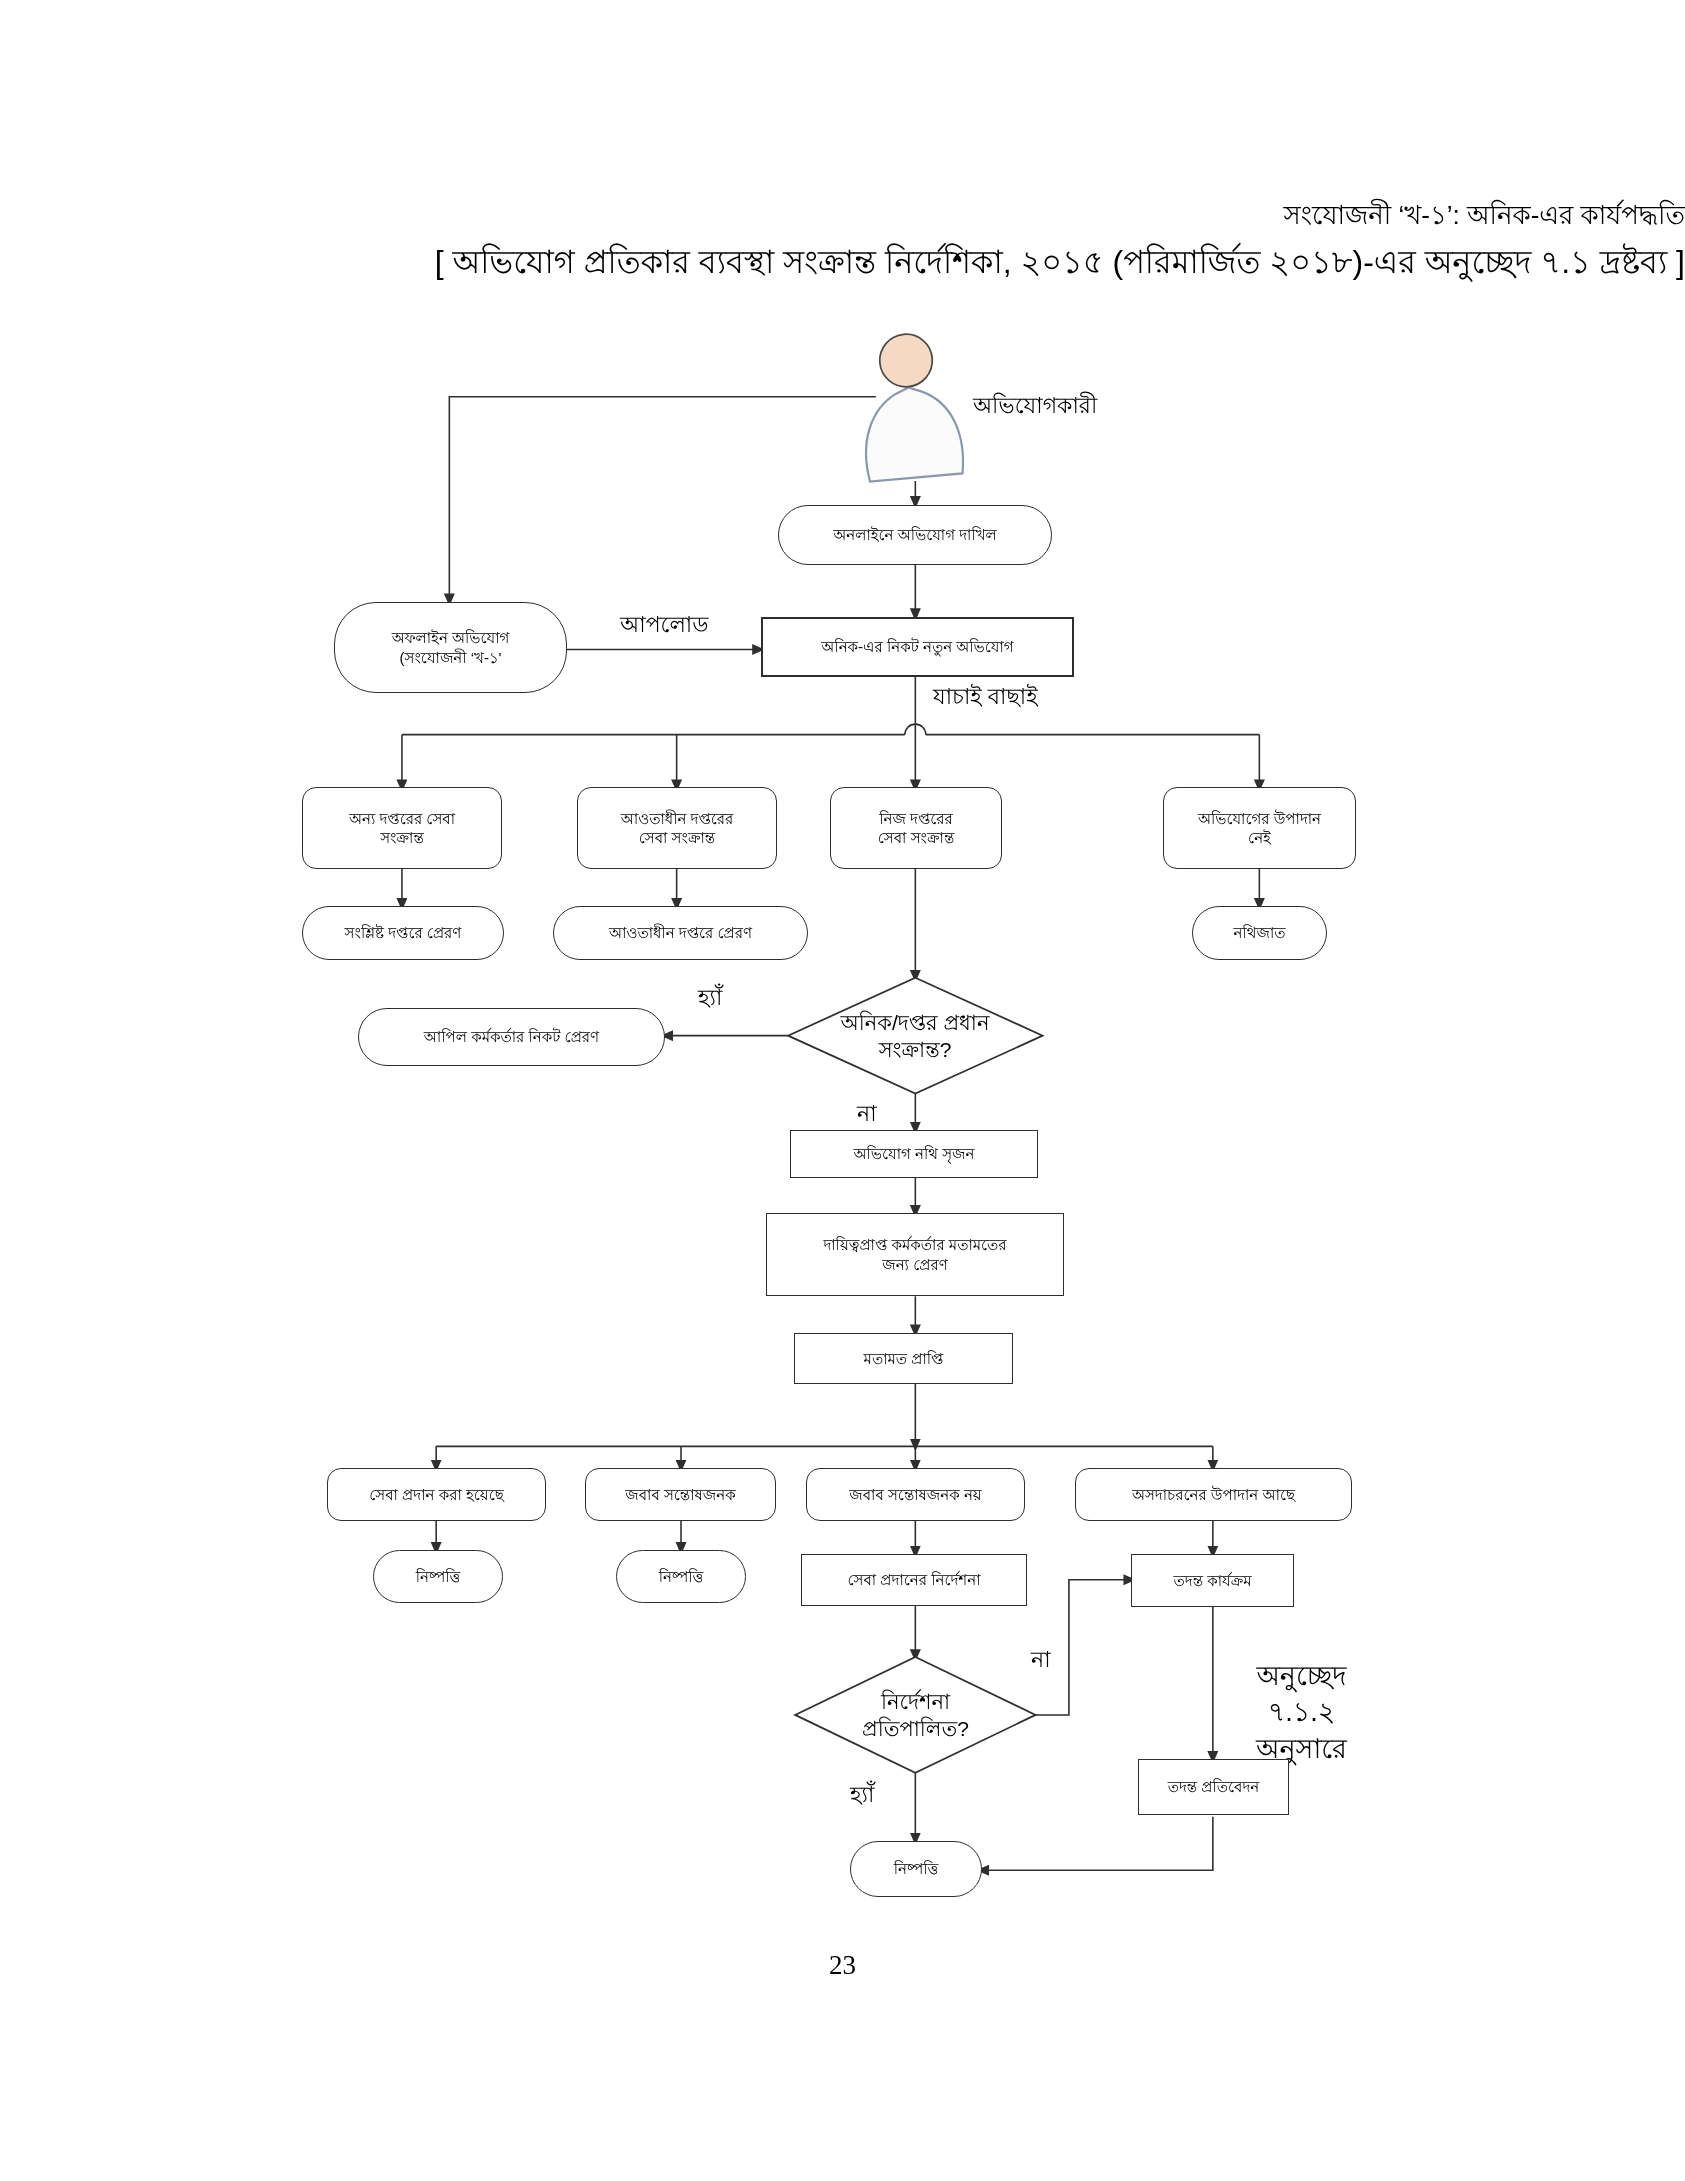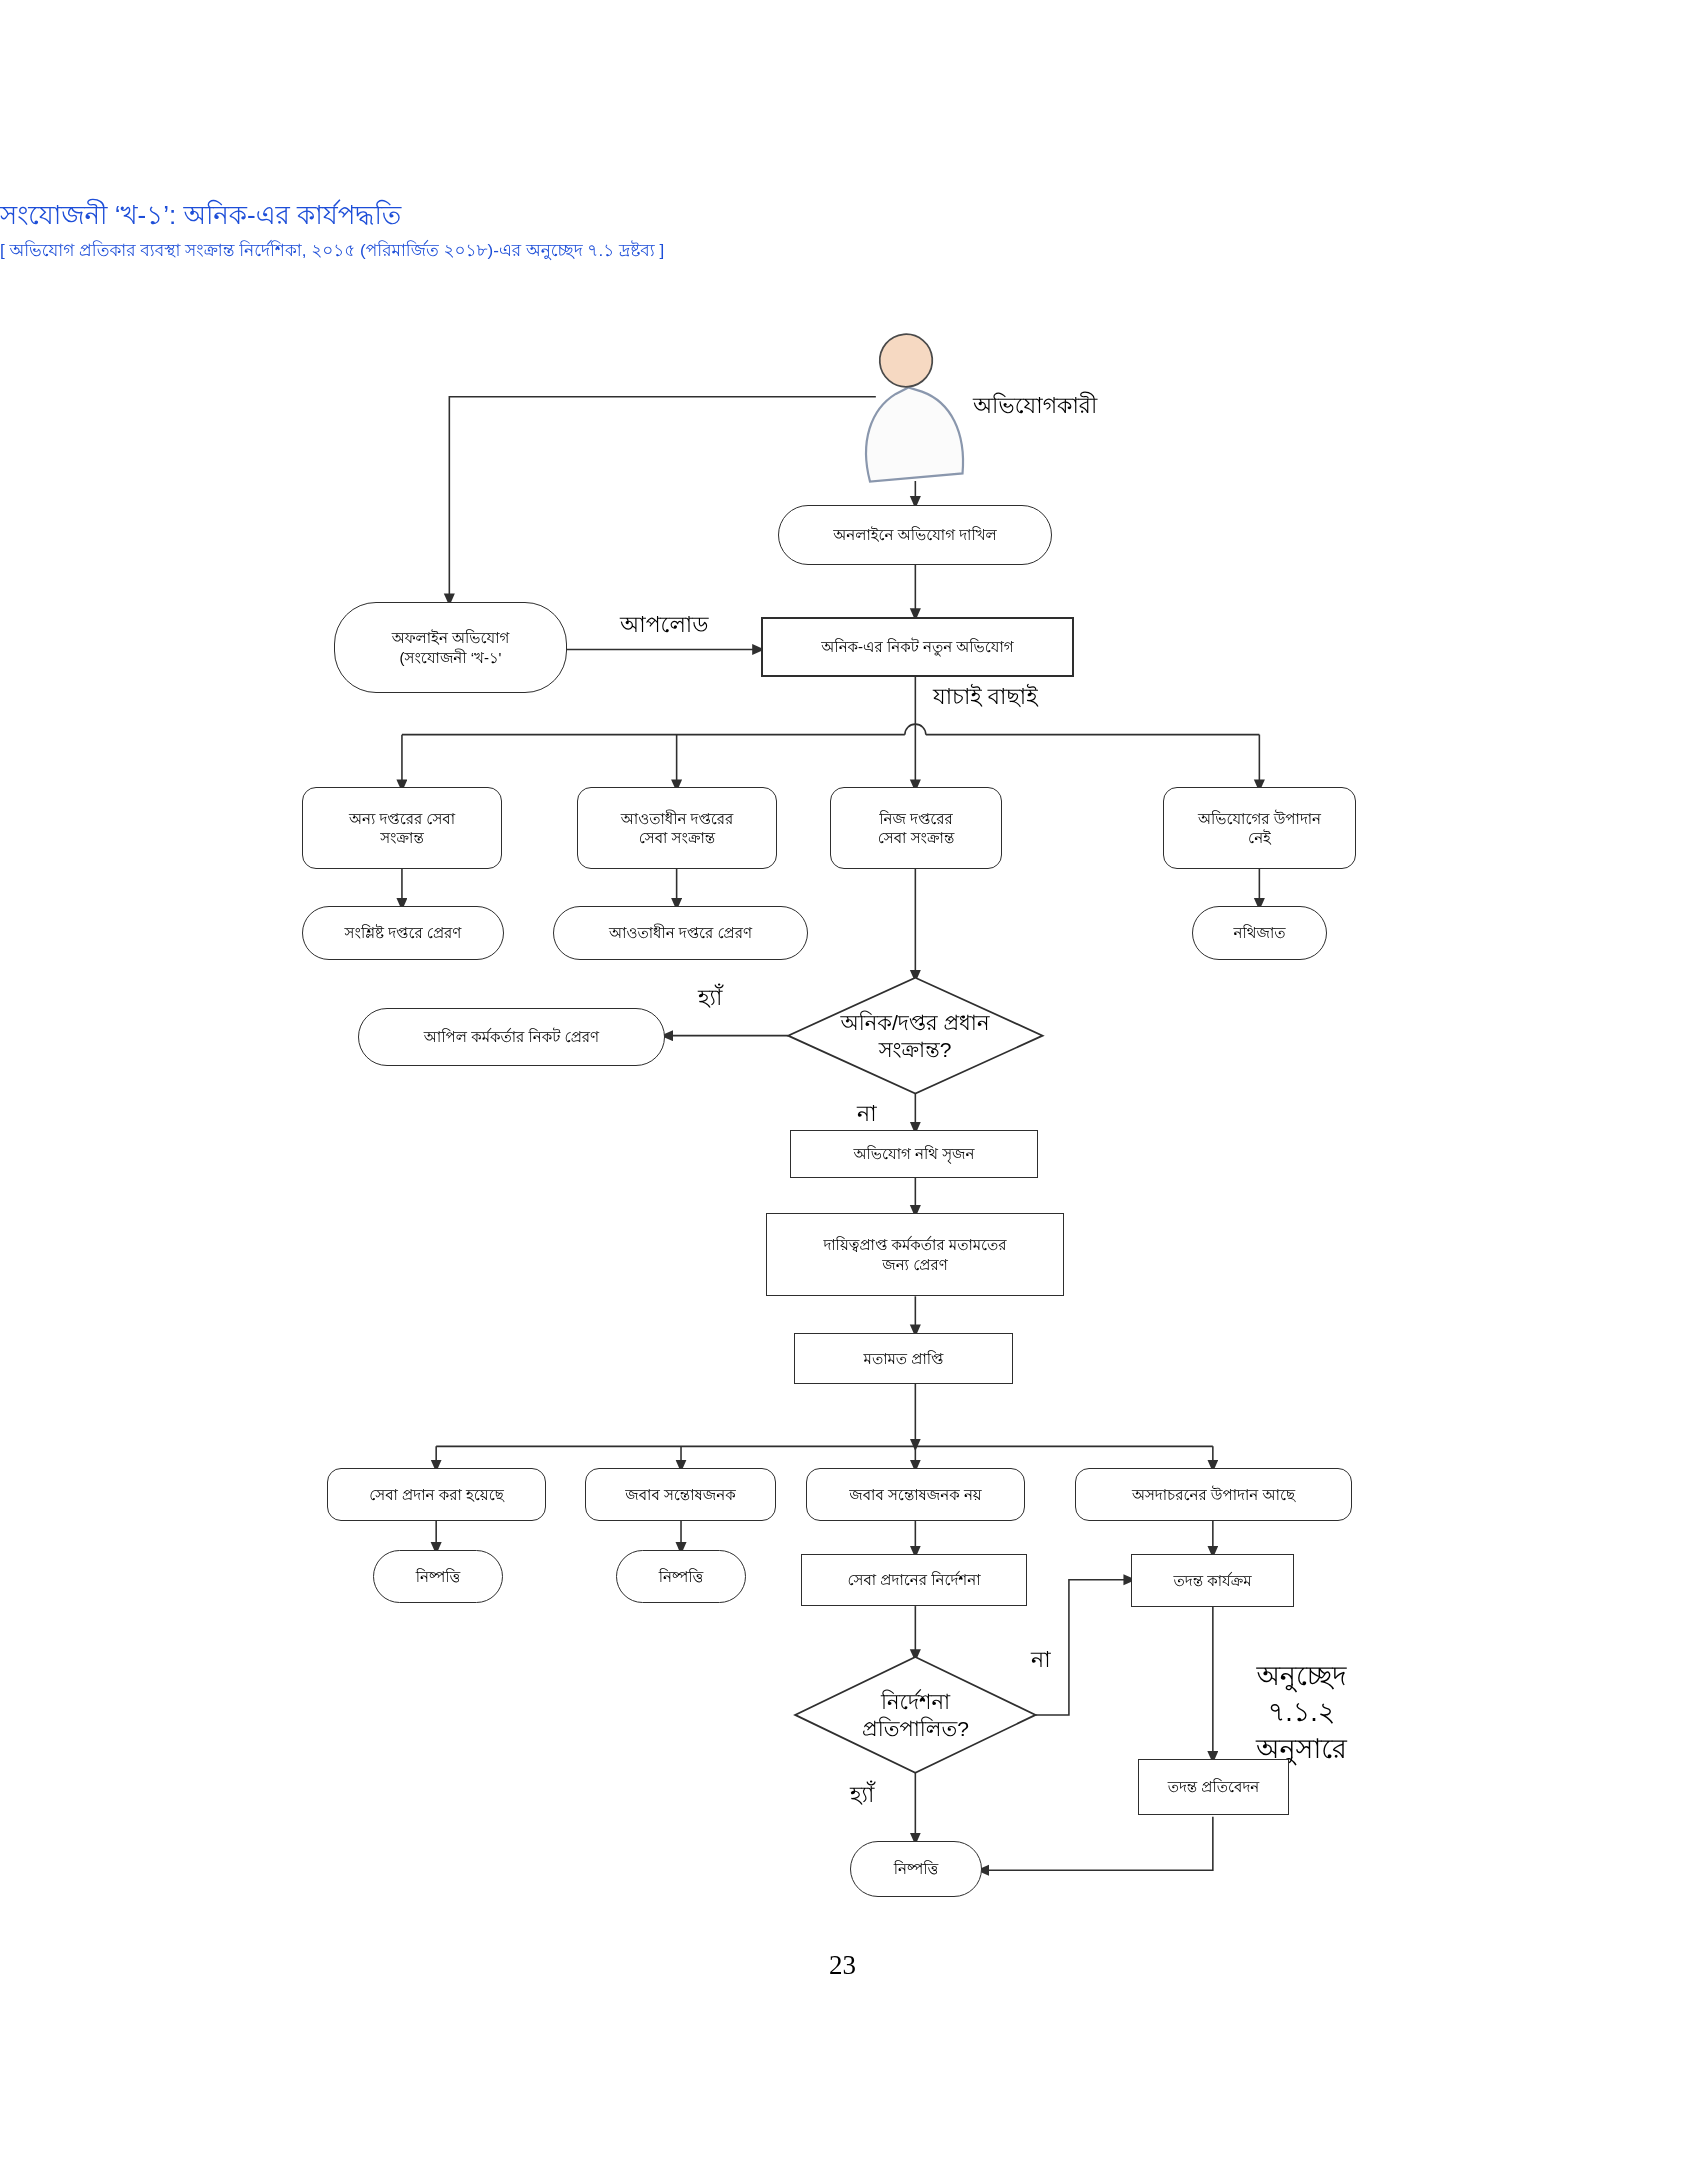--- a/index.html
+++ b/index.html
@@ -5,25 +5,25 @@
   html,body{margin:0;padding:0;background:#e8e8e8;}
   .page{
     position:relative;
     width:1685px;height:2181px;
     background:#ffffff;
     font-family:"Liberation Sans", sans-serif;
     color:#000;
     overflow:hidden;
   }
   .doc-title{
-    position:absolute;left:0;right:0;text-align:left;
-    color:#1d4ed8;
+    position:absolute;left:0;right:0;text-align:right;
+    color:#000000;
   }
   #title1{top:195px;font-size:26px;}
-  #title2{top:237px;font-size:17px;}
+  #title2{top:237px;font-size:32px;}
   svg.wires{position:absolute;left:0;top:0;z-index:1;}
   .node{
     position:absolute;box-sizing:border-box;z-index:2;
     border:1.8px solid #2e2e2e;background:#fff;
     display:flex;align-items:center;justify-content:center;
     text-align:center;font-size:15px;line-height:1.3;
     white-space:pre-line;
   }
   .stadium{border-radius:877px;}
   .round{border-radius:14px;}

